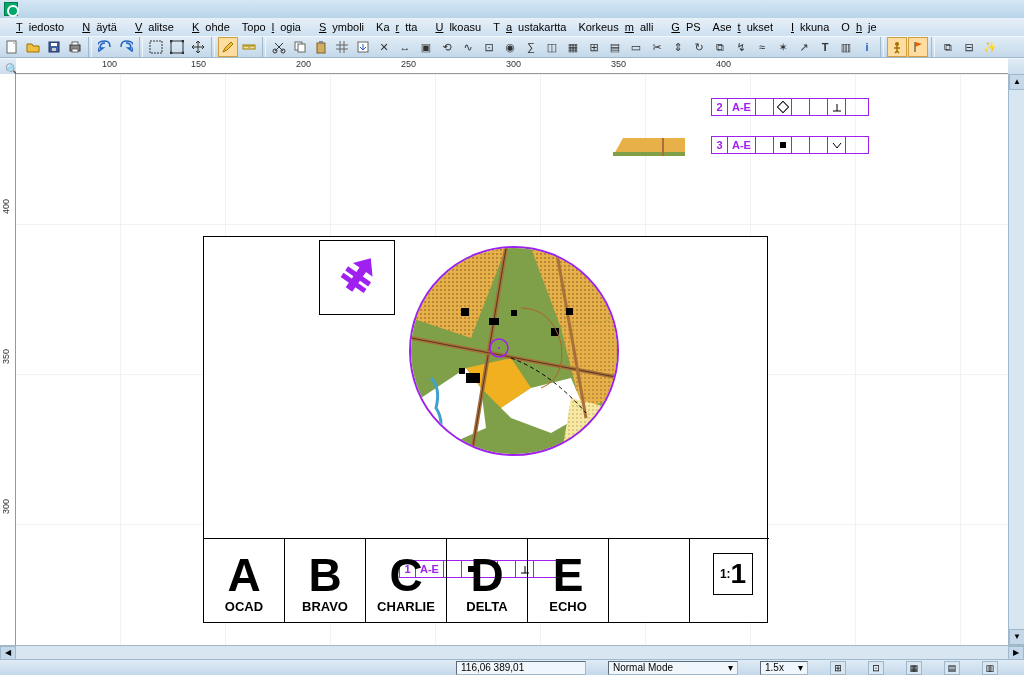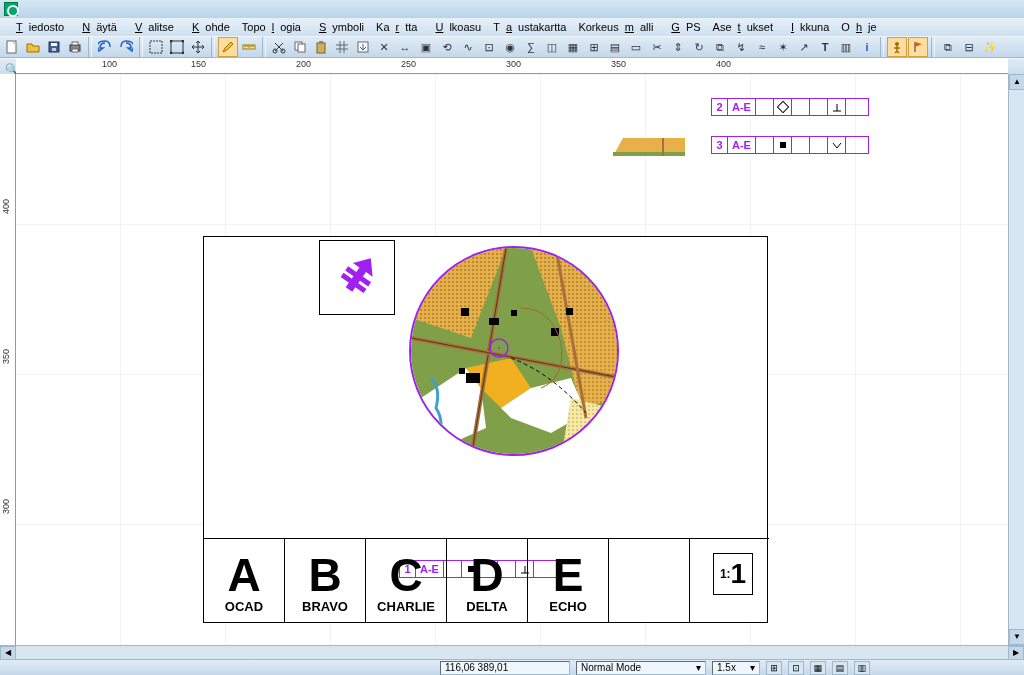--- a/index.html
+++ b/index.html
@@ -33,21 +33,21 @@
 .cd { position:absolute; border:1px solid #a020f0; display:flex; height:18px; }
 .cd .cell { border-right:1px solid #a020f0; display:flex; align-items:center; justify-content:center; font-size:11px; color:#a020f0; font-weight:bold; }
 .cd .cell:last-child { border-right:none; }
 .c1{width:16px;} .c2{width:28px;} .c3{width:18px;} .c4{width:18px;color:#000;} .c5{width:18px;} .c6{width:18px;} .c7{width:18px;} .c8{width:22px;}
 
 .frag { position:absolute; left:597px; top:64px; width:72px; height:20px; }
 .scroll-h { position:absolute; left:0; right:0; bottom:16px; height:14px; background:#d8e6f2; border-top:1px solid #9fb8cc; }
 .scroll-h .arrow { position:absolute; width:16px; height:14px; background:#c4d8ea; border:1px solid #9fb8cc; font-size:8px; text-align:center; line-height:12px; }
 .scroll-v { position:absolute; right:0; top:74px; bottom:30px; width:16px; background:#d8e6f2; border-left:1px solid #9fb8cc; }
 .scroll-v .arrow { position:absolute; width:16px; height:16px; background:#c4d8ea; border:1px solid #9fb8cc; font-size:8px; text-align:center; line-height:14px; }
-.statusbar { position:absolute; left:0; right:0; bottom:0; height:16px; background:linear-gradient(#e0ecf6,#c4d8ea); border-top:1px solid #9fb8cc; display:flex; align-items:center; font-size:10px; padding:0 4px; gap:6px; }
+.statusbar { position:absolute; left:0; right:0; bottom:0; height:16px; background:linear-gradient(#e0ecf6,#c4d8ea); border-top:1px solid #9fb8cc; display:flex; align-items:center; font-size:10px; padding:0 4px; gap:22px; }
 .st-inset { border:1px inset #9fb8cc; padding:0 4px; background:#f0f7fc; height:14px; display:flex; align-items:center; }
 .sb-btn { width:16px; height:14px; border:1px solid #9fb8cc; background:#d8e6f2; display:flex; align-items:center; justify-content:center; font-size:9px; }
 svg { display:block; }
 .u { text-decoration:underline; }
 </style>
 </head>
 <body>
 
 <div class="titlebar">
   <div class="app-icon"></div>

